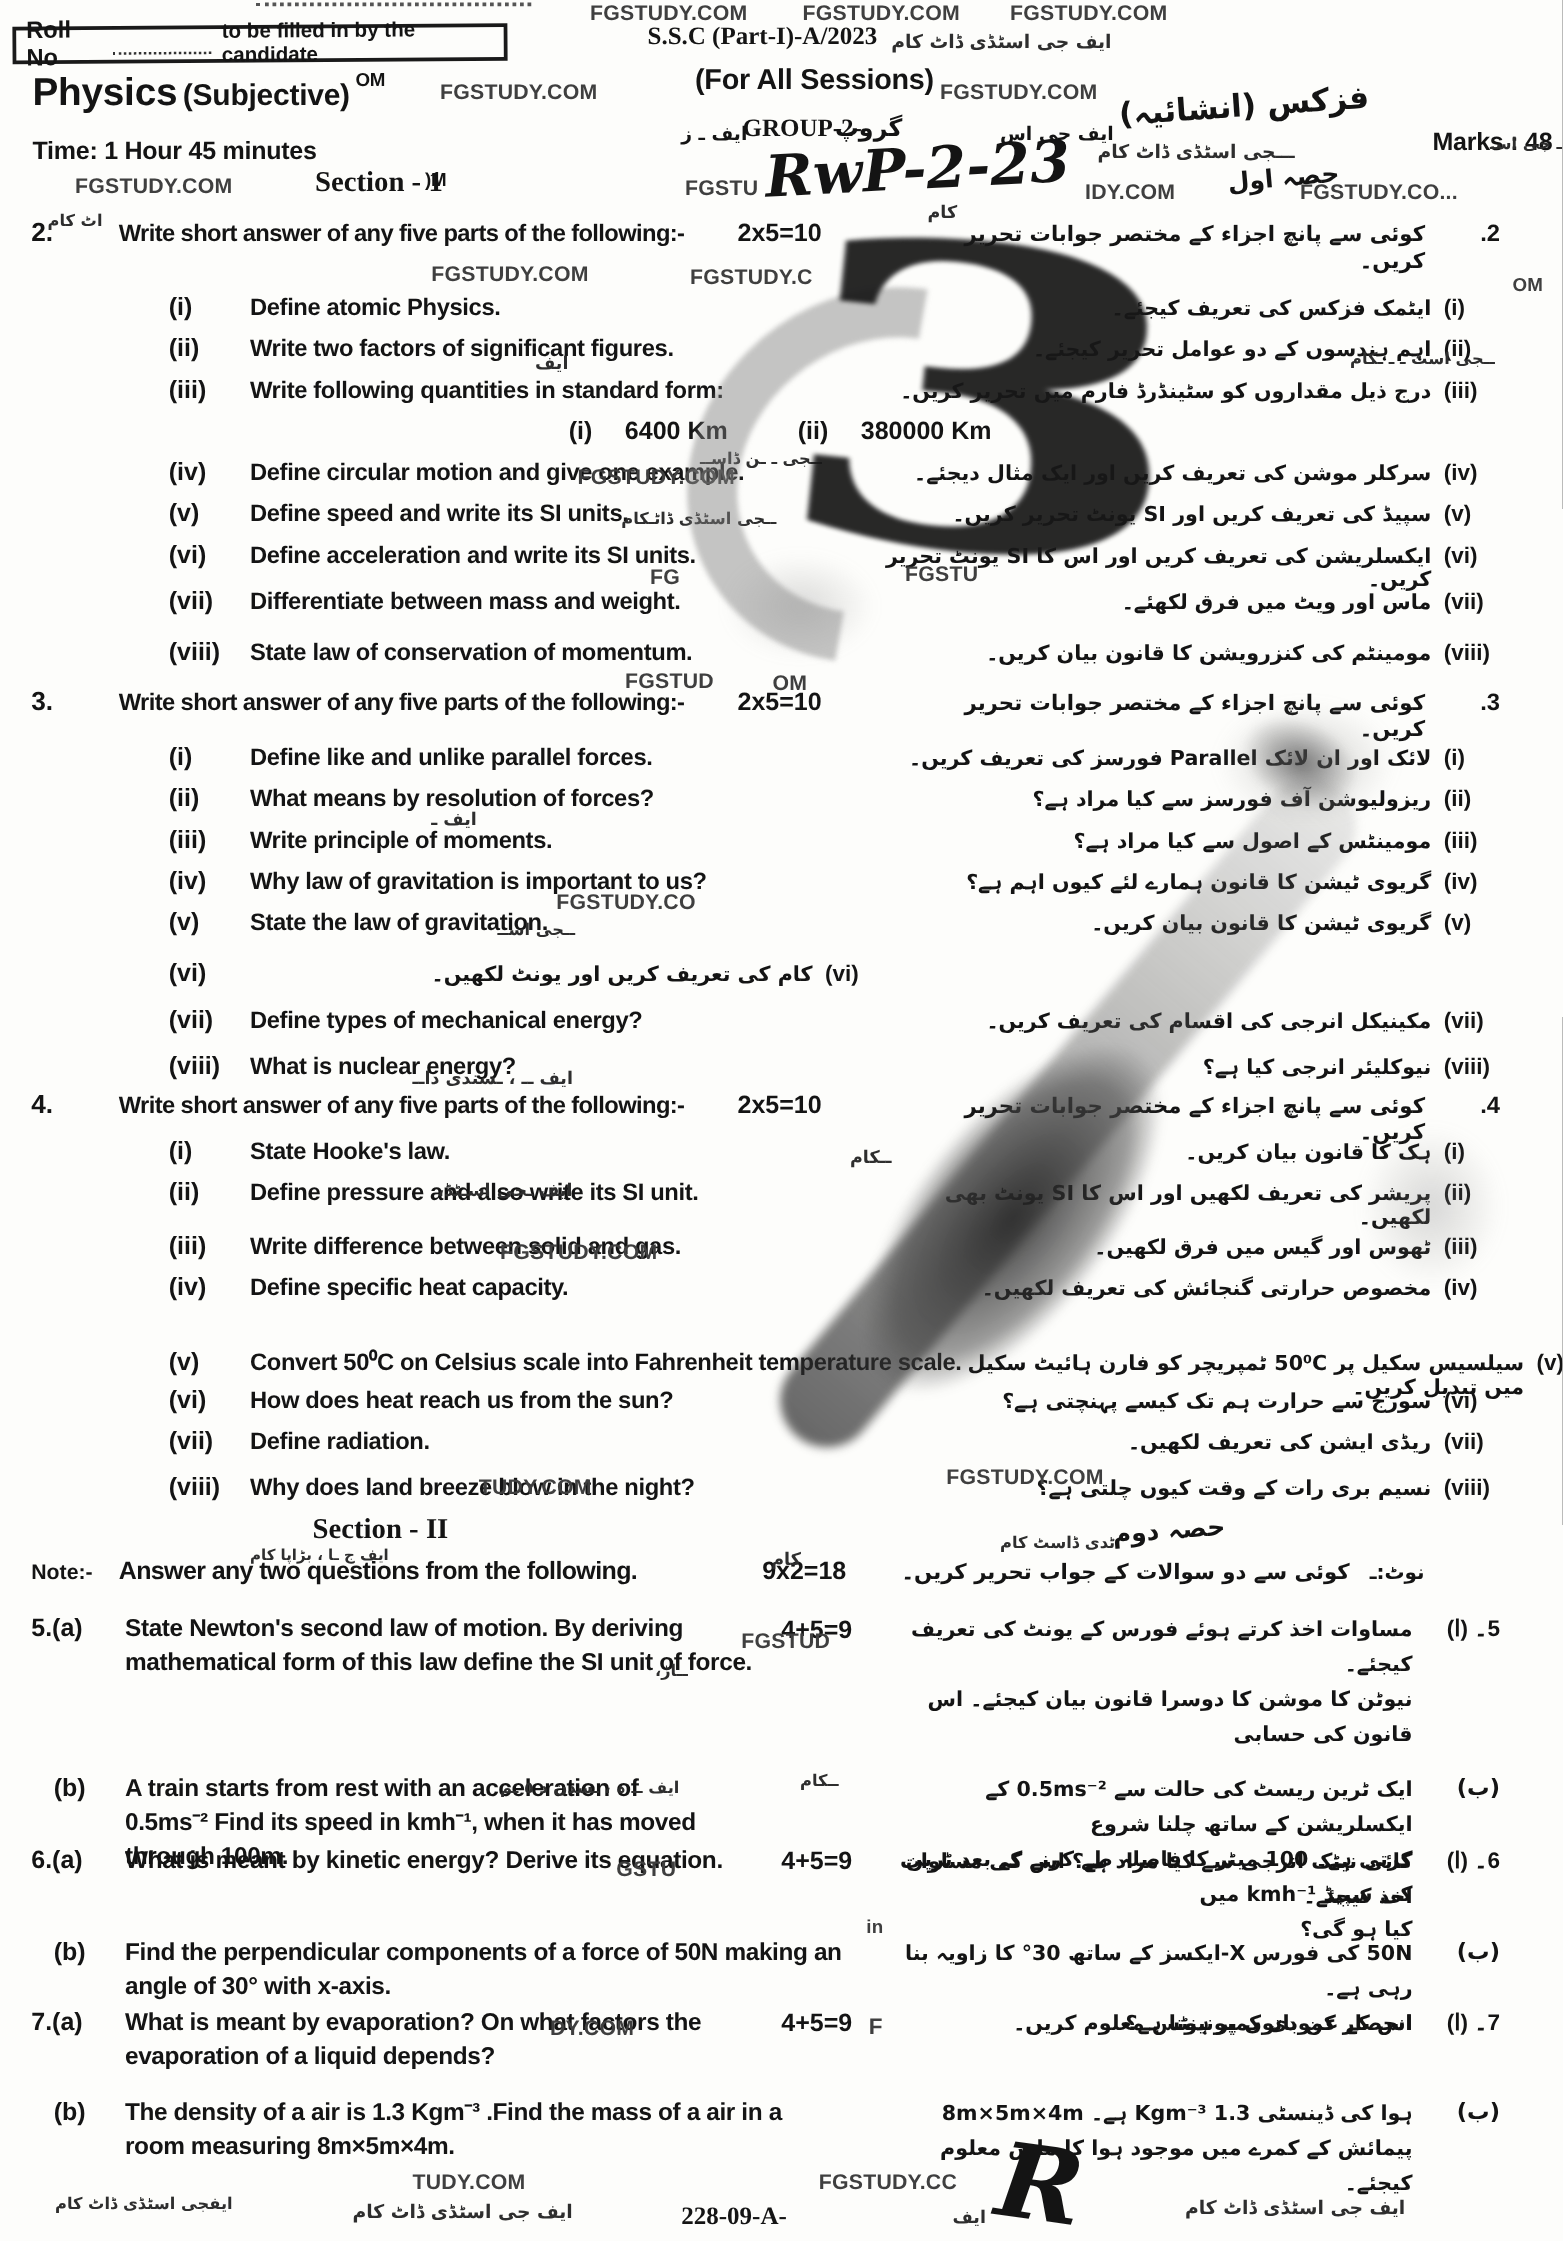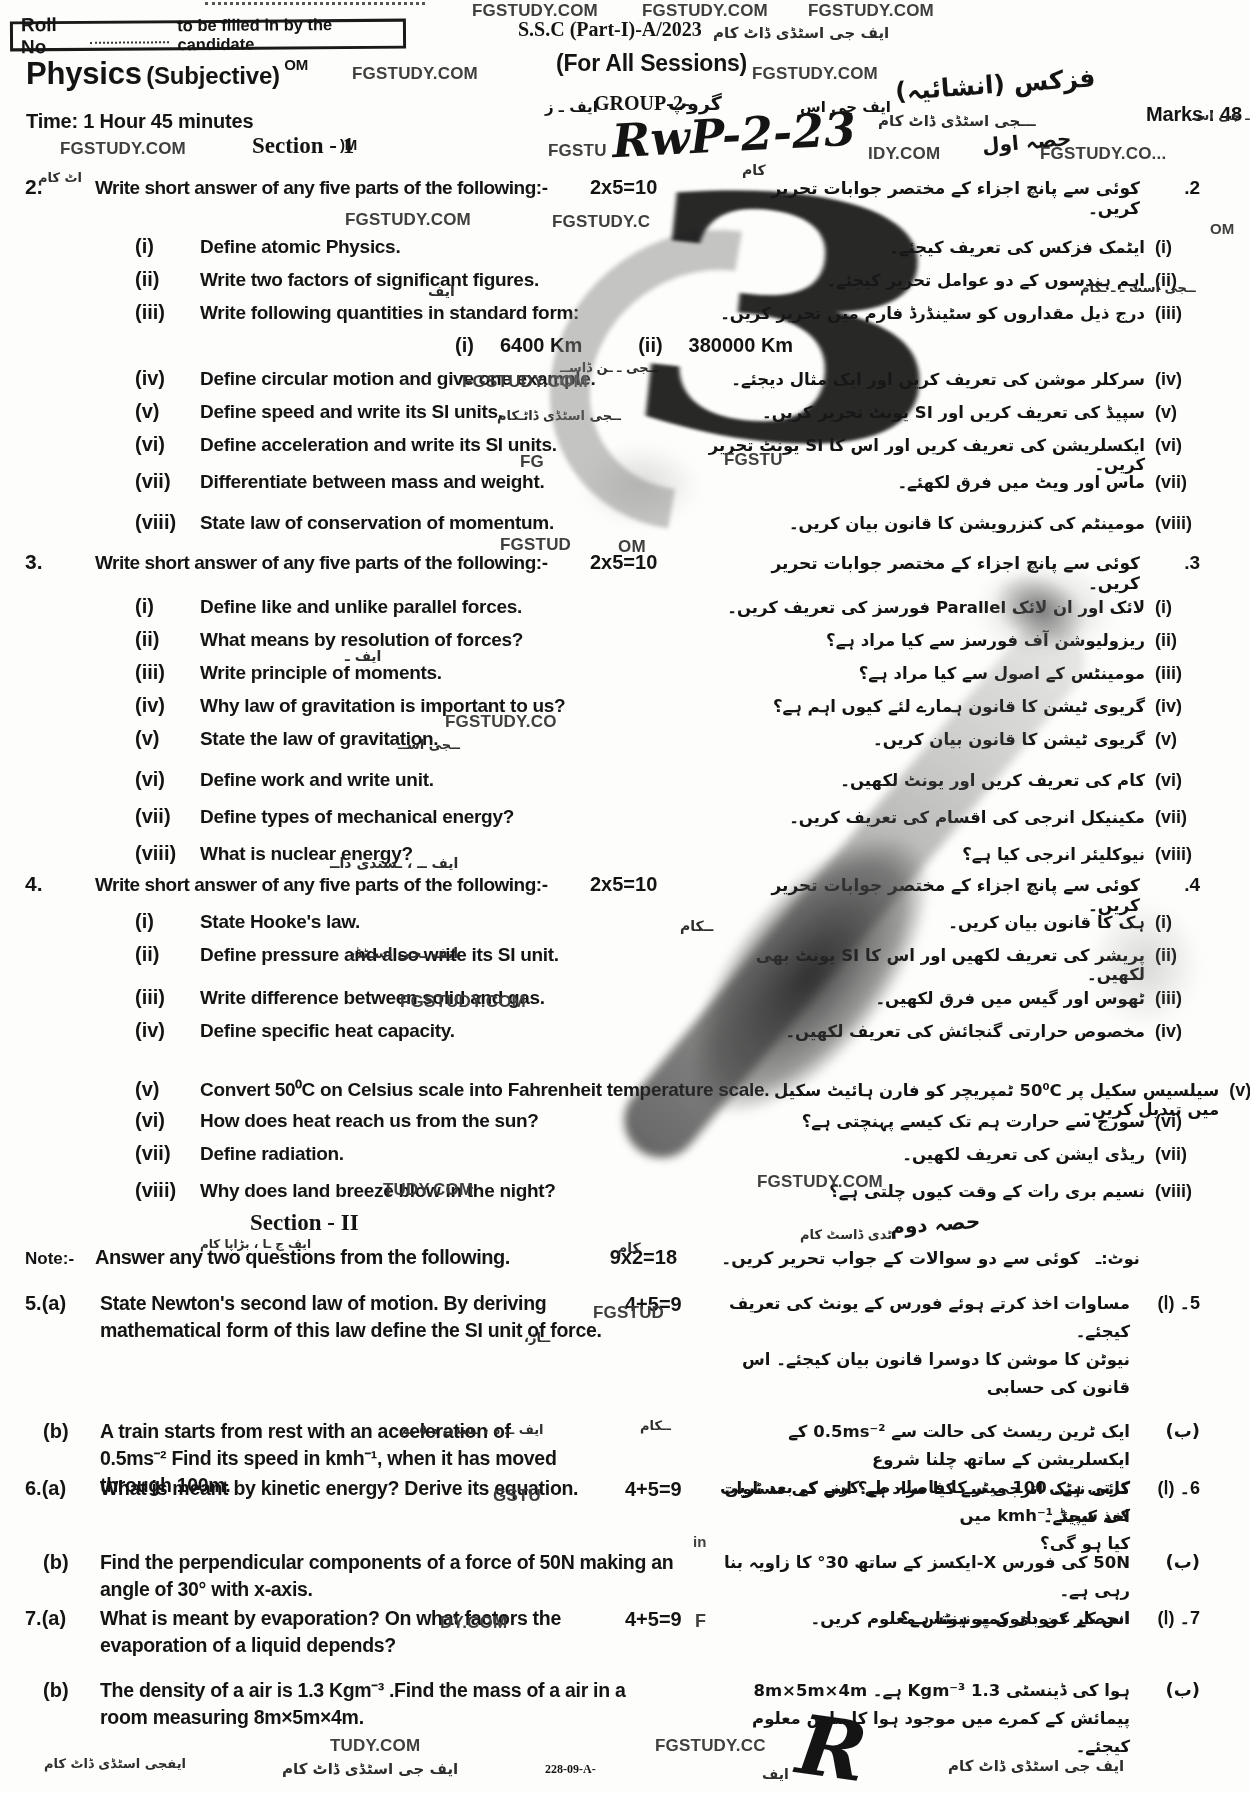--- a/index.html
+++ b/index.html
@@ -215,21 +215,20 @@
       <span class="punum">(iv)</span>
     </div>
     <div class="prow">
       <span class="pnum">(v)</span>
       <span class="ptxt">State the law of gravitation.</span>
       <span class="putxt ur">گریوی ٹیشن کا قانون بیان کریں۔</span>
       <span class="punum">(v)</span>
     </div>
     <div class="prow mt8">
       <span class="pnum">(vi)</span>
-      <span class="ptxt">Define work and write unit.</span>
       <span class="putxt ur">کام کی تعریف کریں اور یونٹ لکھیں۔</span>
       <span class="punum">(vi)</span>
     </div>
     <div class="prow mt4">
       <span class="pnum">(vii)</span>
       <span class="ptxt">Define types of mechanical energy?</span>
       <span class="putxt ur">مکینیکل انرجی کی اقسام کی تعریف کریں۔</span>
       <span class="punum">(vii)</span>
     </div>
     <div class="prow mt4">
@@ -390,21 +389,21 @@
       </span>
       <span class="mmarks"></span>
       <span class="mur">
         <span class="uline ur" style="display:block">ہوا کی ڈینسٹی 1.3 Kgm⁻³ ہے۔ 8m×5m×4m</span>
         <span class="uline ur" style="display:block">پیمائش کے کمرے میں موجود ہوا کا ماس معلوم کیجئے۔</span>
       </span>
       <span class="munum ur">(ب)</span>
     </div>
   </div>
 
-  <div class="abs serif" style="left:545px;top:1762px;font-size:12px;font-weight:bold;z-index:1">228-09-A-</div>
+  <div class="abs serif" style="left:545px;top:1762px;font-size:20px;font-weight:bold;z-index:1">228-09-A-</div>
   <div class="abs hw" style="left:798px;top:1700px;font-size:82px;transform:rotate(8deg);z-index:2">R</div>
 
   <div id="wm-layer">
       <span class="wm" style="left: 472px; top: 1px;">FGSTUDY.COM</span>
       <span class="wm" style="left: 642px; top: 1px;">FGSTUDY.COM</span>
       <span class="wm" style="left: 808px; top: 1px;">FGSTUDY.COM</span>
       <span class="wm" style="left: 352px; top: 64px;">FGSTUDY.COM</span>
       <span class="wm" style="left: 752px; top: 64px;">FGSTUDY.COM</span>
       <span class="wm" style="left: 60px; top: 139px;">FGSTUDY.COM</span>
       <span class="wm" style="left: 548px; top: 141px;">FGSTU</span>

